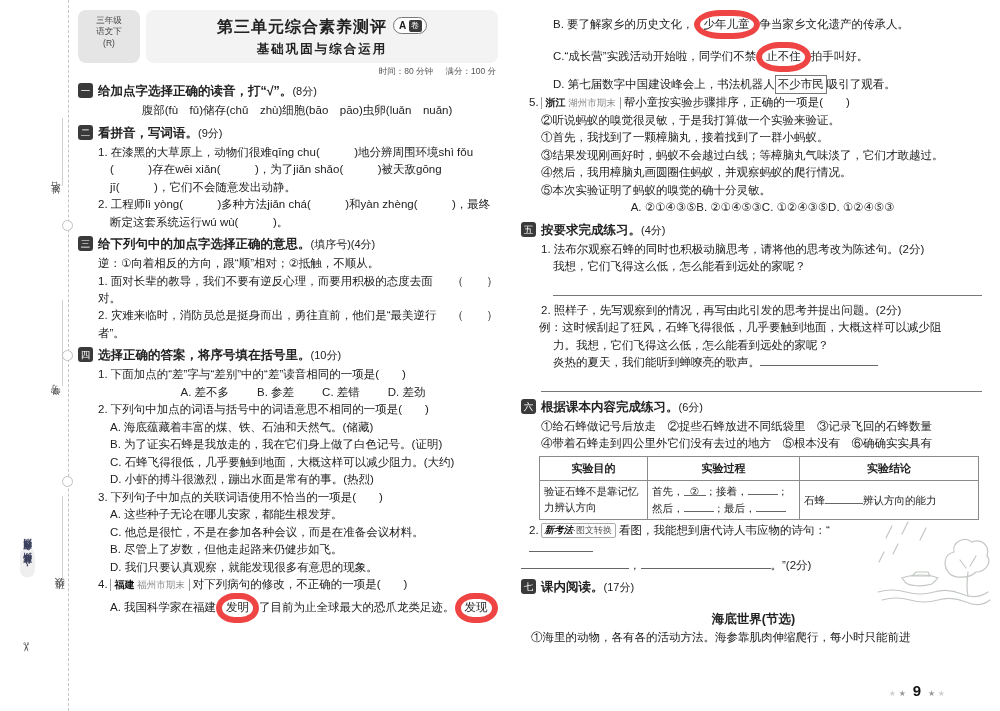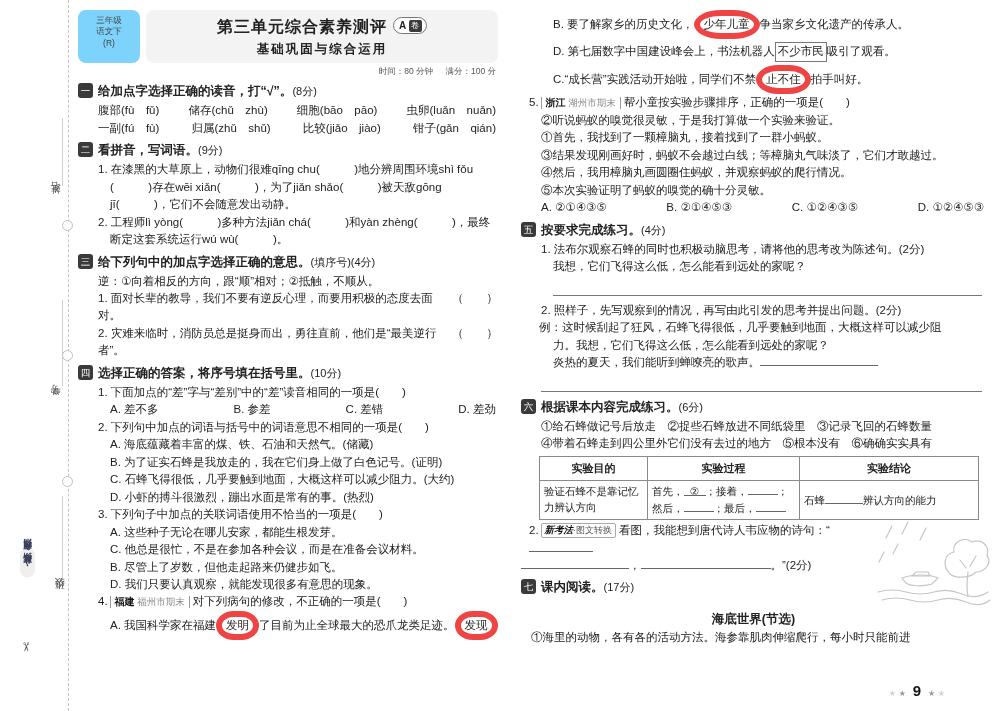--- a/index.html
+++ b/index.html
@@ -22,21 +22,21 @@
     transform:rotate(180deg); background:#efefef; border-radius:8px;
     padding:6px 1px; font-size:8.5px; color:#3a3f5c; font-weight:bold; letter-spacing:1px; }
   .scissors { position:absolute; left:21px; top:638px; font-size:12px; color:#555;
     transform:rotate(90deg); }
   
   .content { position:absolute; left:78px; top:10px; width:908px; display:flex; gap:23px; }
   .col { width:420px; }
   .col.right { width:465px; }
   
   .hdr { display:flex; gap:6px; margin-bottom:2px; }
-  .hdr-grade { background:#7dd3fc; border-radius:8px; width:62px; padding:5px 4px;
+  .hdr-grade { background:#e5e5e5; border-radius:8px; width:62px; padding:5px 4px;
     text-align:center; font-size:8.5px; color:#444; line-height:1.35; }
   .hdr-title-box { background:#f3f3f3; border-radius:8px; flex:1; text-align:center;
     padding:5px 4px 4px; }
   .hdr-title { font-size:16px; font-weight:bold; letter-spacing:1px; }
   .hdr-sub { font-size:12.5px; font-weight:bold; letter-spacing:2px; margin-top:1px; }
   .pill-a { display:inline-block; border:1px solid #777; border-radius:9px;
     font-size:10px; padding:0 4px 0 5px; margin-left:6px; vertical-align:3px;
     background:#fff; font-weight:bold; }
   .pill-a .juan { display:inline-block; background:#3a3a3a; color:#fff;
     font-size:8px; border-radius:2px; padding:0 2px; margin-left:2px;
@@ -44,21 +44,21 @@
   .time-line { text-align:right; font-size:8.5px; color:#555; margin:2px 2px 4px 0; }
   .time-line span { margin-left:10px; }
   
   .sec { display:flex; align-items:flex-start; gap:5px; margin-top:4px; margin-bottom:1px; }
   .sec-badge { flex:0 0 15px; width:15px; height:15px; background:#3a3a3a; color:#fff;
     border-radius:3px; font-size:9.5px; line-height:15px; text-align:center; margin-top:1px; }
   .sec-title { font-weight:bold; font-size:12.5px; }
   .sec-title .pts { font-weight:normal; font-size:11px; }
   .ind1 { padding-left:20px; }
   .ind2 { padding-left:32px; }
-  .row-spread { display:flex; justify-content:space-between; padding-left:20px; padding-right:2px; }
+  .row-spread { display:flex; justify-content:center; padding-left:20px; padding-right:2px; }
   .kai { font-family:"DejaVu Serif","Liberation Serif",serif; }
   .paren-right { display:flex; justify-content:space-between; }
   .opt-line { padding-left:32px; }
   .hang { padding-left:32px; text-indent:-12px; }
   
   .xtag { display:inline-block; border-left:1px solid #999; border-right:1px solid #999;
     padding:0 4px; font-size:9.5px; line-height:1.2; margin-right:3px; vertical-align:0.5px; }
   .xtag b { font-size:10px; color:#111; }
   .xtag .gray { color:#888; }
   .ntag { display:inline-block; border:1px solid #aaa; border-radius:2px;
@@ -129,26 +129,20 @@
       <div class="sec">
         <div class="sec-badge">一</div>
         <div class="sec-title"><span>给加点字选择正确的读音，打“√”。</span><span class="pts">(8分)</span></div>
       </div>
       <div class="row-spread">
         <span>腹部(fù　fǔ)</span>
         <span>储存(chǔ　zhù)</span>
         <span>细胞(bāo　pāo)</span>
         <span>虫卵(luǎn　nuǎn)</span>
       </div>
-      <div class="row-spread">
-        <span>一副(fú　fù)</span>
-        <span>归属(zhǔ　shǔ)</span>
-        <span>比较(jiǎo　jiào)</span>
-        <span>钳子(gǎn　qián)</span>
-      </div>
 
       <div class="sec">
         <div class="sec-badge">二</div>
         <div class="sec-title"><span>看拼音，写词语。</span><span class="pts">(9分)</span></div>
       </div>
       <div class="hang">1. 在漆黑的大草原上，动物们很难qīng chu(　　　)地分辨周围环境shì fǒu (　　　)存在wēi xiǎn(　　　)，为了jiǎn shǎo(　　　)被天敌gōng jī(　　　)，它们不会随意发出动静。</div>
       <div class="hang">2. 工程师lì yòng(　　　)多种方法jiǎn chá(　　　)和yàn zhèng(　　　)，最终断定这套系统运行wú wù(　　　)。</div>
 
       <div class="sec">
         <div class="sec-badge">三</div>
@@ -191,24 +185,24 @@
       <div class="opt-line">
         <span>A. 我国科学家在福建</span><span class="circ">发明</span><span>了目前为止全球最大的恐爪龙类足迹。</span><span class="circ">发现</span>
       </div>
     </div>
 
     <div class="col right">
       <div class="opt-line">
         <span>B. 要了解家乡的历史文化，</span><span class="circ">少年儿童</span><span>争当家乡文化遗产的传承人。</span>
       </div>
       <div class="opt-line" style="margin-top:3px;">
+        <span>C.“成长营”实践活动开始啦，同学们不禁</span><span class="circ">止不住</span><span>拍手叫好。</span>
+      </div>
+      <div class="opt-line" style="margin-top:3px;">
         <span>D. 第七届数字中国建设峰会上，书法机器人</span><span class="boxed">不少市民</span><span>吸引了观看。</span>
-      </div>
-      <div class="opt-line" style="margin-top:3px;">
-        <span>C.“成长营”实践活动开始啦，同学们不禁</span><span class="circ">止不住</span><span>拍手叫好。</span>
       </div>
       <div class="ind1" style="padding-left:8px;">
         <span style="margin-right:2px;">5.</span><span class="xtag"><b>浙江</b> <span class="gray">湖州市期末</span></span><span>帮小童按实验步骤排序，正确的一项是(　　)</span>
       </div>
       <div class="ind1 kai">②听说蚂蚁的嗅觉很灵敏，于是我打算做一个实验来验证。</div>
       <div class="ind1 kai">①首先，我找到了一颗樟脑丸，接着找到了一群小蚂蚁。</div>
       <div class="ind1 kai">③结果发现刚画好时，蚂蚁不会越过白线；等樟脑丸气味淡了，它们才敢越过。</div>
       <div class="ind1 kai">④然后，我用樟脑丸画圆圈住蚂蚁，并观察蚂蚁的爬行情况。</div>
       <div class="ind1 kai">⑤本次实验证明了蚂蚁的嗅觉的确十分灵敏。</div>
       <div class="row-spread" style="padding-left:20px;">

